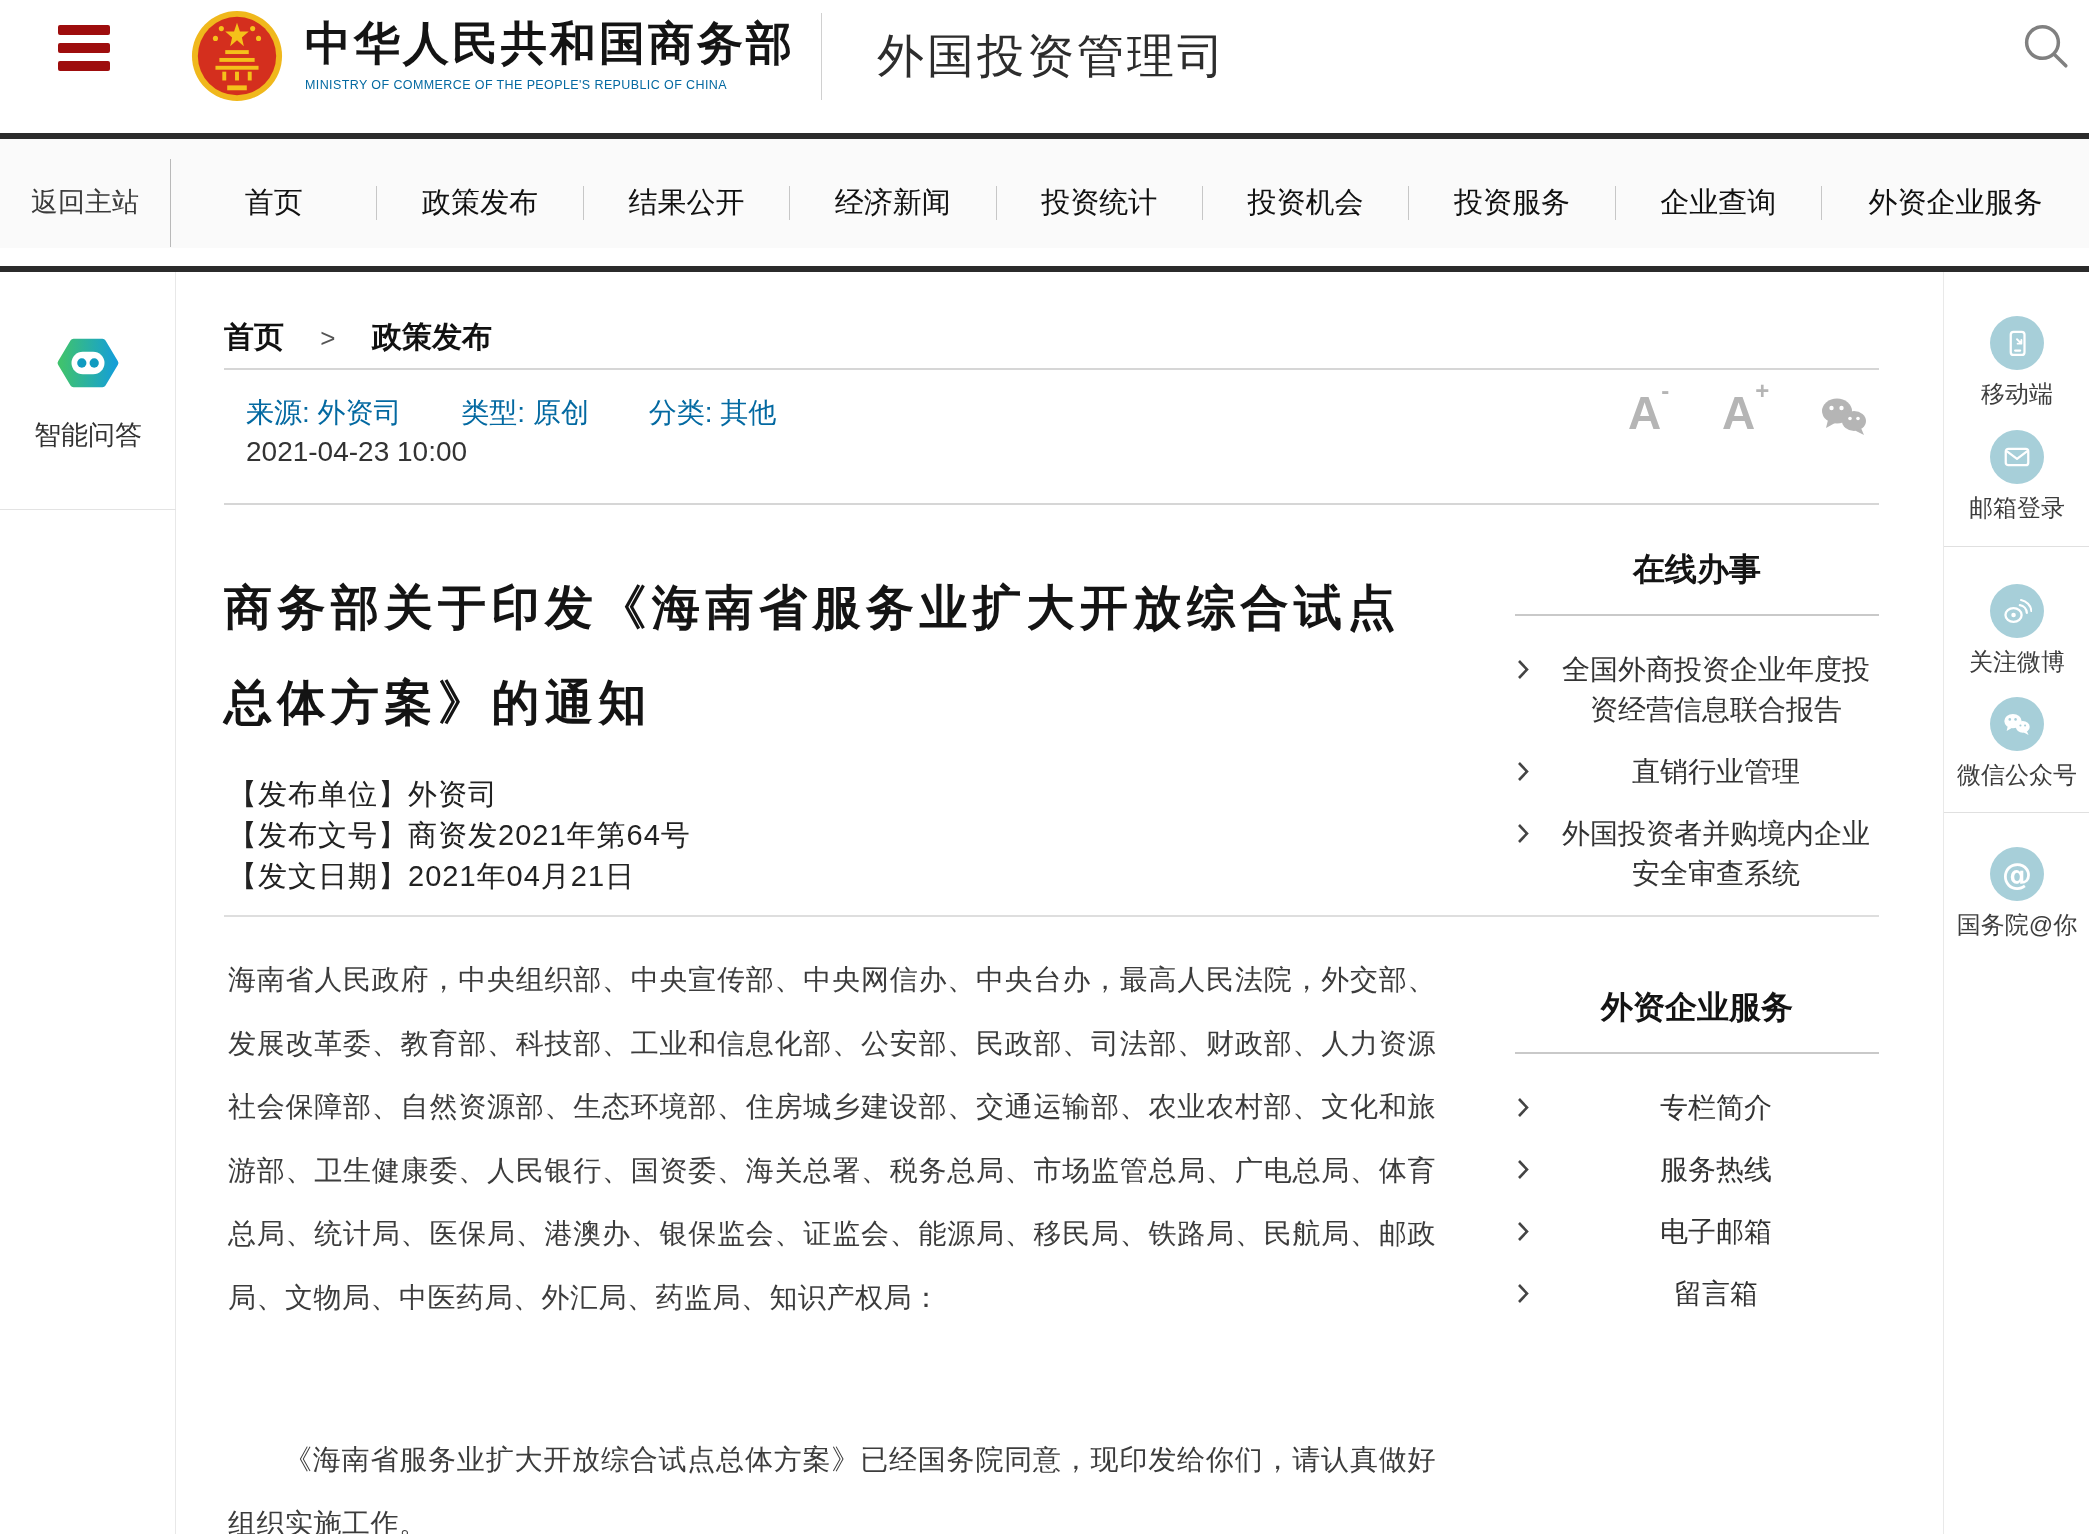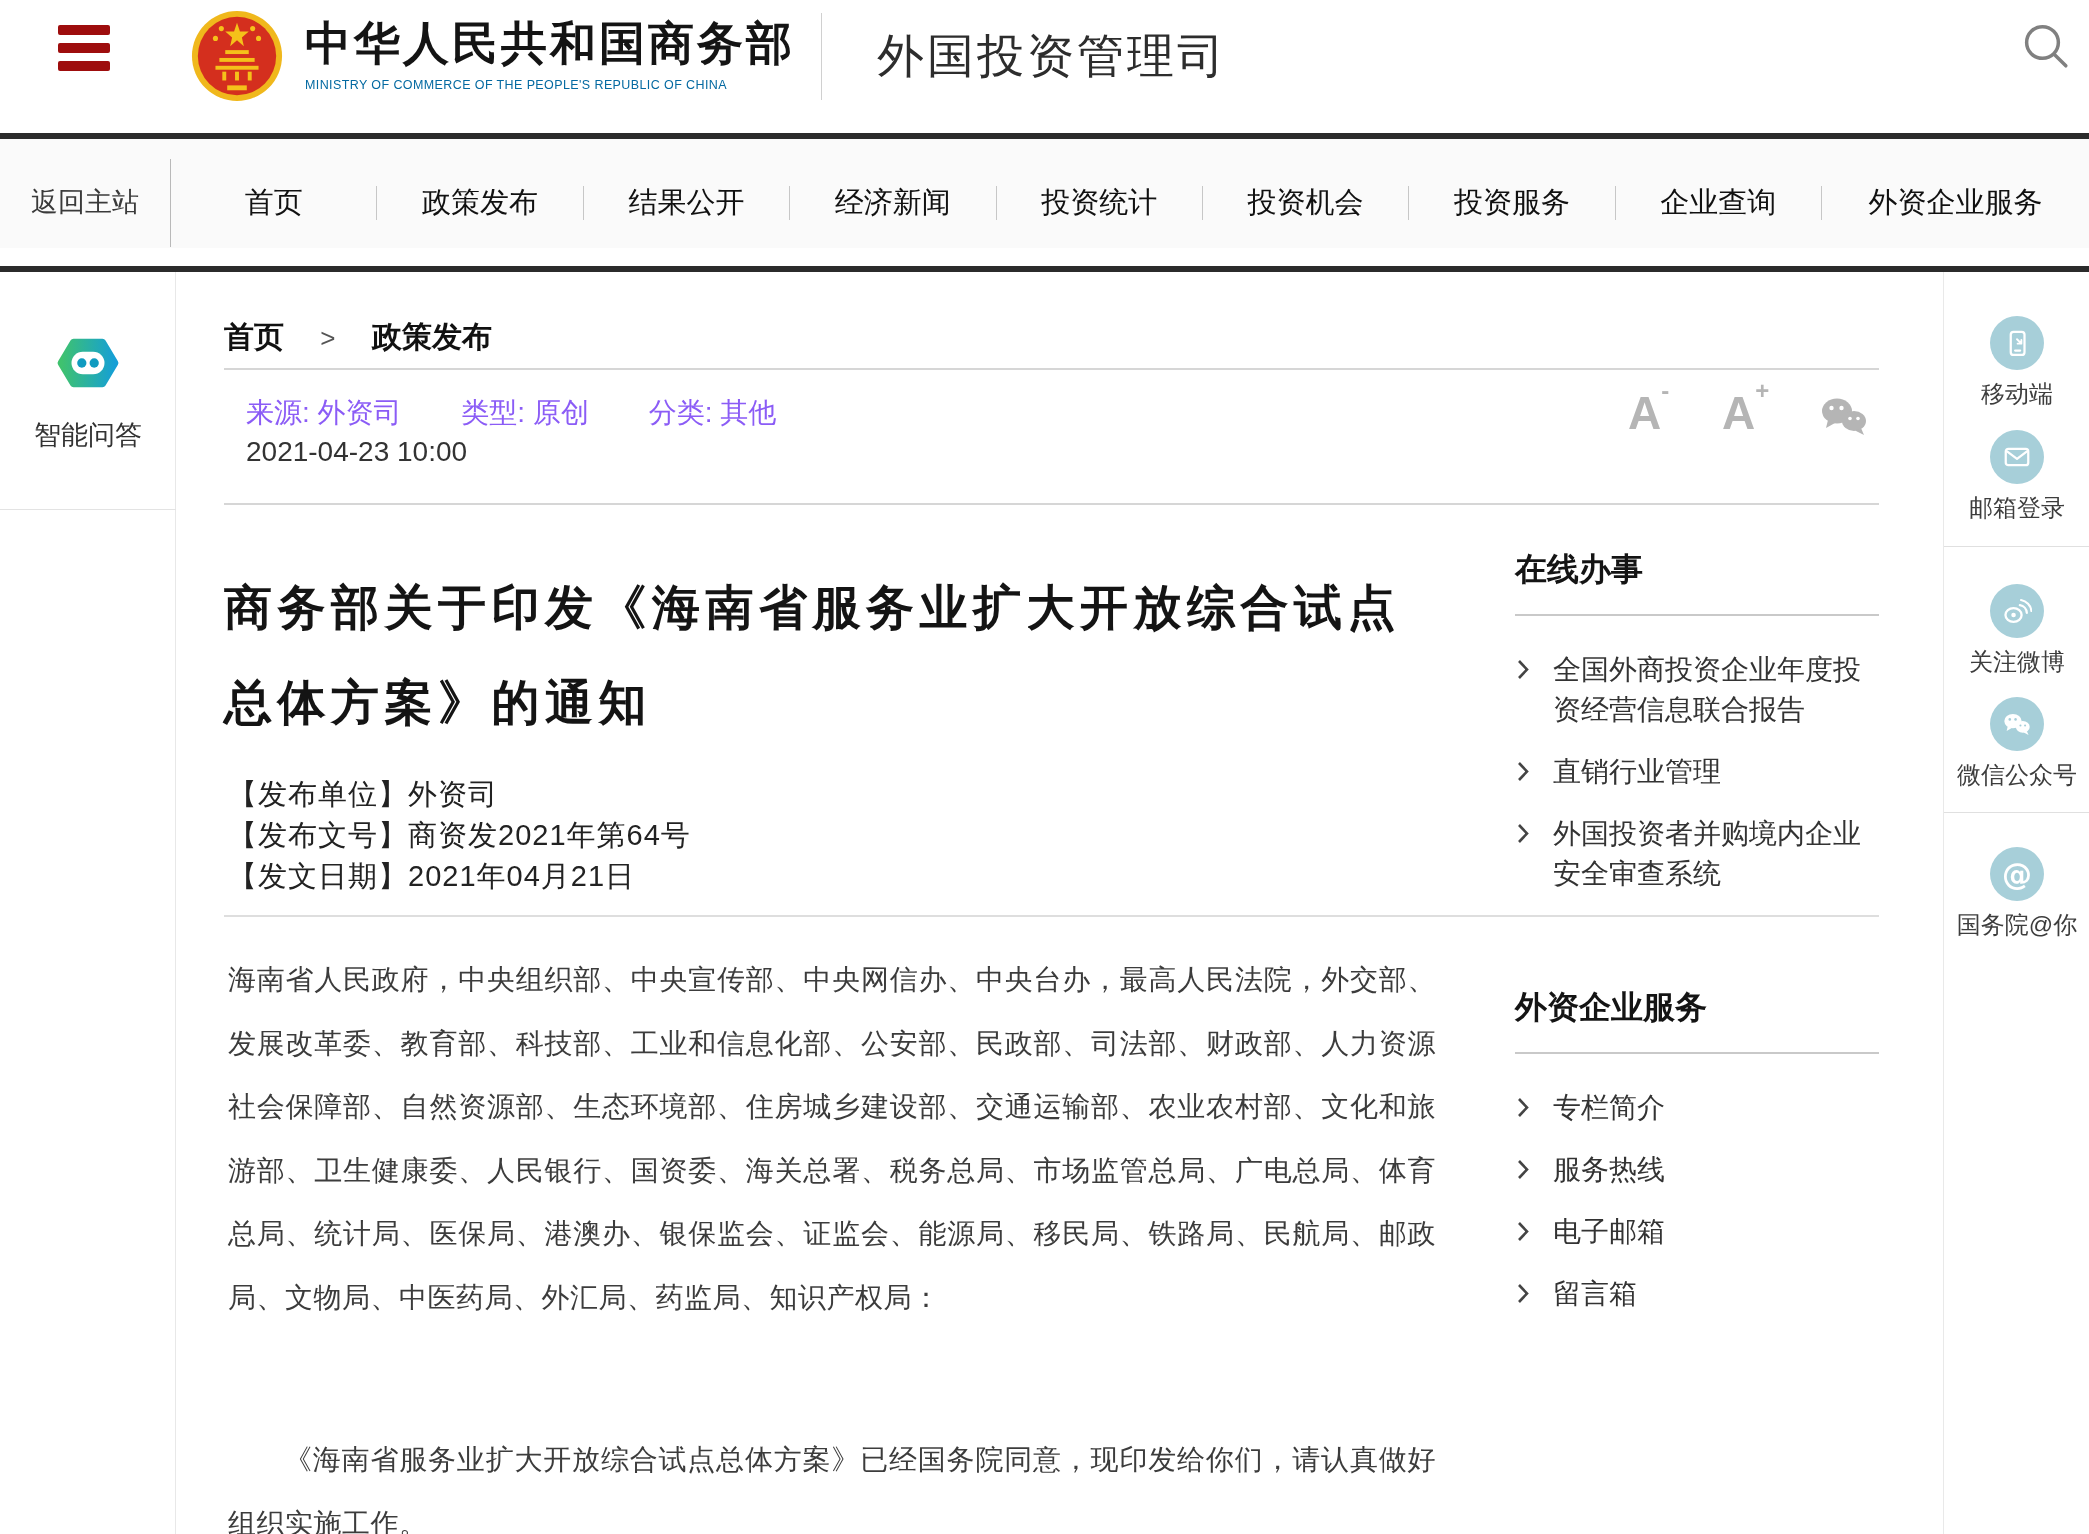--- a/index.html
+++ b/index.html
@@ -48,36 +48,36 @@
 
   
   .content { position:absolute; left:224px; top:272px; width:1655px; }
   .breadcrumb { position:absolute; left:0; top:45px; font-size:30px; font-weight:700; color:#111; }
   .breadcrumb .crumb { cursor:pointer; }
   .breadcrumb .sep { font-weight:400; color:#555; margin:0 28px; font-size:26px; }
   .divider { position:absolute; left:0; width:1655px; height:2px; background:#d6d6d6; }
   .div1 { top:96px; }
   .div2 { top:231px; }
   .div3 { top:643px; background:#dedede; }
-  .meta-row { position:absolute; left:22px; top:122px; font-size:28px; color:#8b5cf6; }
+  .meta-row { position:absolute; left:22px; top:122px; font-size:28px; color:#0369a1; }
   .meta-row span.item { margin-right:52px; }
   .meta-date { position:absolute; left:22px; top:164px; font-size:28px; color:#333; }
   .font-tool { position:absolute; top:118px; font-size:46px; font-weight:700; color:#b5b5b5; cursor:pointer; line-height:1; }
   .font-tool sup { font-size:24px; position:relative; top:-14px; font-weight:700; }
   .ft-minus { left:1404px; }
   .ft-plus  { left:1498px; }
   .share-wechat { position:absolute; left:1594px; top:122px; width:52px; height:44px; cursor:pointer; }
   .article-title { position:absolute; left:0; top:288px; width:1200px; font-size:48px; line-height:95px; font-weight:700; letter-spacing:5.5px; color:#141414; }
   .pub-info { position:absolute; left:4px; top:502px; font-size:29px; line-height:41px; color:#222; letter-spacing:1px; }
   .body-p { position:absolute; left:4px; width:1208px; font-size:28px; line-height:63.5px; color:#3c3c3c; text-align:justify; letter-spacing:0.5px; }
   .p1 { top:676px; }
   .p2 { top:1156px; text-indent:2em; }
 
   
-  .side-section { position:absolute; left:1515px; width:364px; }
+  .side-section { position:absolute; left:1515px; width:364px;text-align:center; }
   .sec-online { top:548px; }
   .sec-ent { top:986px; }
   .side-heading { font-size:32px; font-weight:700; color:#141414; }
   .side-divider { margin-top:22px; width:364px; height:2px; background:#c9c9c9; }
   .side-list { list-style:none; }
   .side-list li { position:relative; padding-left:38px; font-size:28px; line-height:40px; color:#333; margin-top:22px; cursor:pointer; }
   .side-list li:first-child { margin-top:34px; }
   .chevron { position:absolute; left:2px; top:9px; width:12px; height:21px; }
 </style>
 </head>

